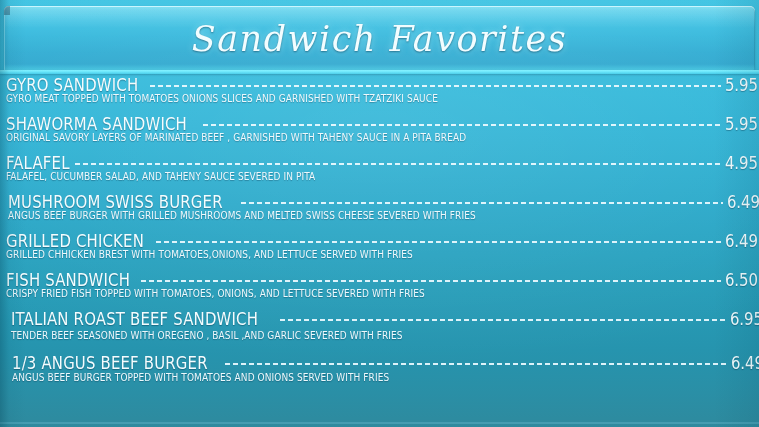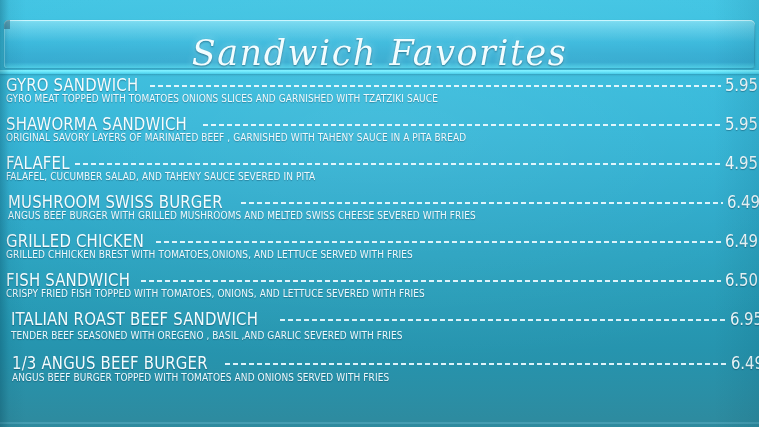--- a/index.html
+++ b/index.html
@@ -38,23 +38,23 @@
       linear-gradient(90deg, rgba(0,60,80,.30) 0px, rgba(0,60,80,.06) 9px,
                              rgba(0,0,0,0) 26px, rgba(0,0,0,0) 94%,
                              rgba(0,60,80,.10) 100%),
       radial-gradient(120% 80% at 50% 30%, rgba(255,255,255,.10), rgba(0,0,0,0) 70%);
   }
 
   
   #header-panel {
     position: absolute;
     left: 4px;
-    top: 20px;
+    top: 6px;
     width: 751px;
-    height: 48px;
+    height: 66px;
     border-radius: 5px 5px 3px 3px;
     background: linear-gradient(180deg,
         #5fd8ef 0%,
         #4ecdea 6%,
         #41c3e4 22%,
         #37b8dc 46%,
         #31add3 70%,
         #2fa8cf 88%,
         #3fc0dd 96%,
         #49cbe6 100%);

